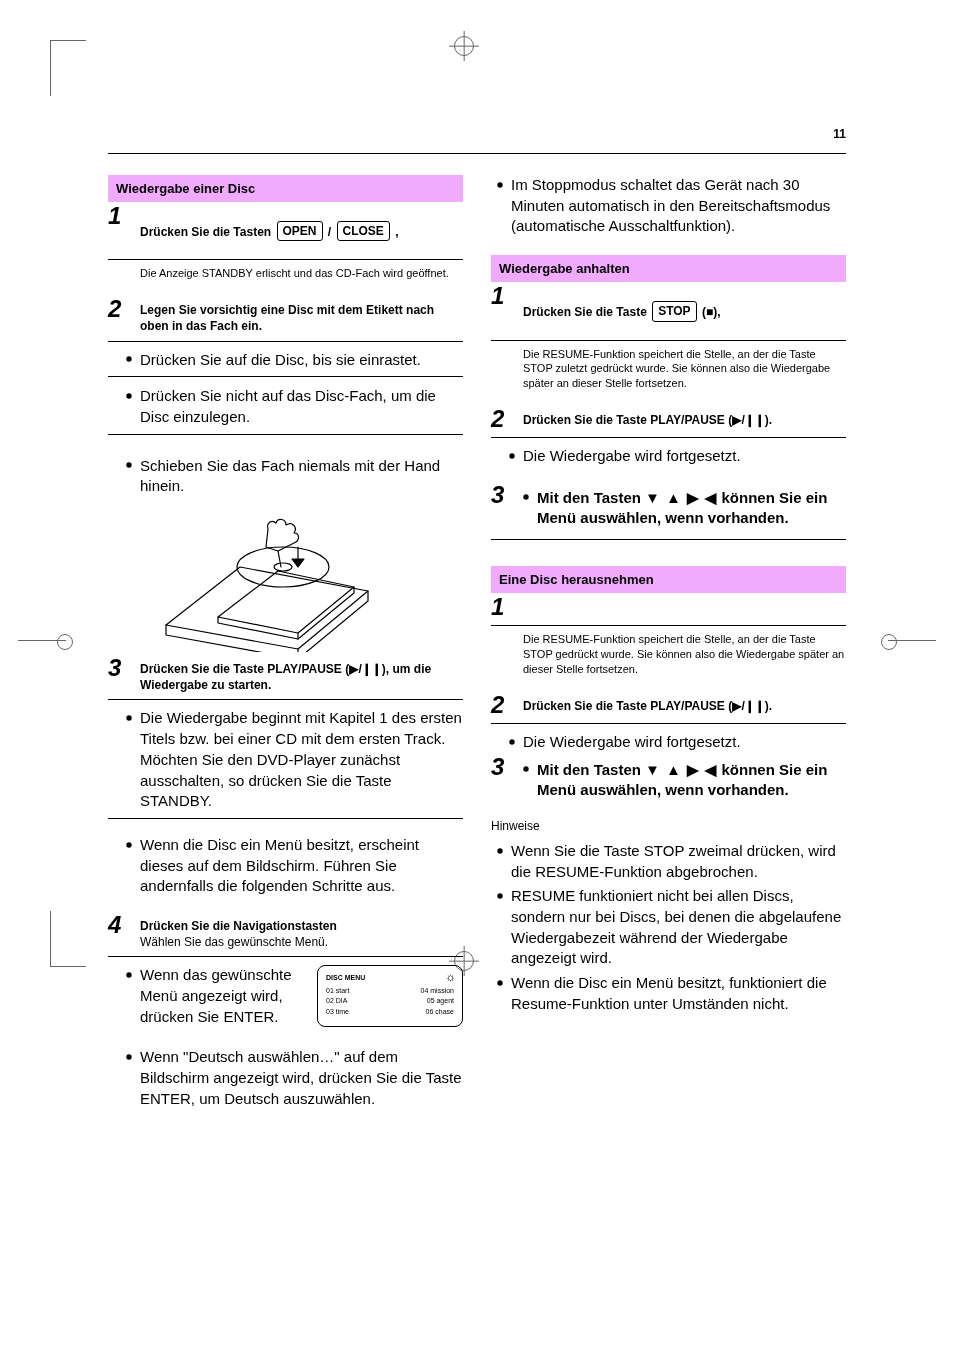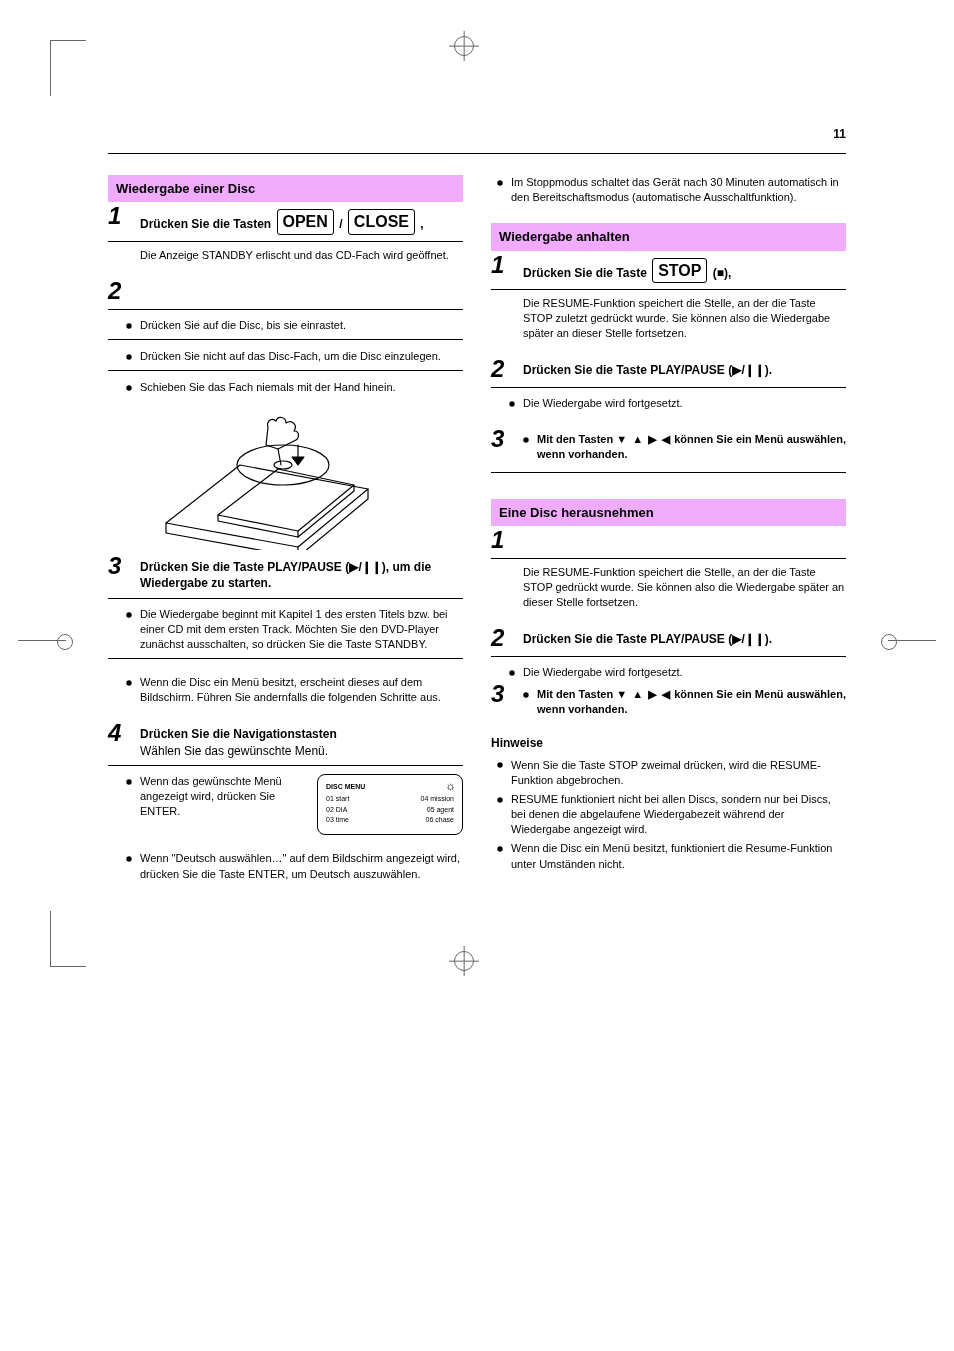--- a/index.html
+++ b/index.html
@@ -119,53 +119,53 @@
       flex: 1 1 auto;
       padding-top: 3px;
     }
     .btn-inline {
       display: inline-block;
       border: 1px solid #000;
       border-radius: 3px;
       font-weight: bold;
       font-family: Arial, Helvetica, sans-serif;
       padding: 1px 5px;
-      margin: 0 2px;
-      font-size: 16px;
+      margin: 12px 2px;
+      font-size: 12px;
       vertical-align: 1px;
     }
     .step-body {
       font-size: 11px;
       line-height: 1.35;
       margin-top: 6px;
       padding-left: 32px;
     }
     ul.bullets {
       list-style: none;
       margin: 8px 0 0 0;
       padding: 0 0 0 18px;
     }
     ul.bullets > li {
       position: relative;
       padding-left: 14px;
       margin-bottom: 4px;
-      font-size: 11px;
+      font-size: 15px;
       line-height: 1.38;
     }
     ul.bullets > li::before {
       content: "";
       position: absolute;
       left: 0; top: 0.45em;
       width: 6px; height: 6px;
       background: #000;
       border-radius: 50%;
       transform: scale(0.9);
     }
     .noteblock-title {
-      font-weight: bold;
+      font-weight: normal;
       font-size: 12px;
       margin-top: 14px;
     }
     .arrows { font-family: "Arial Unicode MS", "Segoe UI Symbol", sans-serif; letter-spacing: 1px; }
 
     
     .tray-illus {
       width: 240px; height: 145px;
       margin: 10px 0 6px 40px;
       position: relative;
@@ -240,36 +240,37 @@
               <span class="btn-inline">CLOSE</span>
               <span>,</span>
             </div>
           </div>
           <div class="step-body">Die Anzeige STANDBY erlischt und das CD-Fach wird geöffnet.</div>
         </div>
 
         <div class="step">
           <div class="step-head">
             <div class="step-num">2</div>
+            <div class="step-text">Legen Sie vorsichtig eine Disc mit dem Etikett nach oben in das Fach ein.</div>
           </div>
           <ul class="bullets">
             <li>Drücken Sie auf die Disc, bis sie einrastet.</li>
           </ul>
           <div class="step-head noborder" style="margin-top:6px; border-top:1.4px solid #000; padding-top:6px;">
             <div class="step-num"></div>
             <div class="step-text"></div>
           </div>
           <ul class="bullets" style="margin-top:0;">
             <li>Drücken Sie nicht auf das Disc-Fach, um die Disc einzulegen.</li>
           </ul>
           <div class="step-head noborder" style="margin-top:6px; border-top:1.4px solid #000; padding-top:6px;">
             <div class="step-num"></div>
             <div class="step-text"></div>
           </div>
-          <ul class="bullets" style="margin-top:0;">
+          <ul class="bullets" style="margin-top:12px;">
             <li>Schieben Sie das Fach niemals mit der Hand hinein.</li>
           </ul>
 
           <div class="tray-illus">
             <svg viewBox="0 0 240 145">
               <g stroke="#000" stroke-width="1.2" fill="none" stroke-linejoin="round" stroke-linecap="round">
 
                 <path d="M18 118 L92 60 L220 84 L150 142 Z"></path>
                 <path d="M18 118 L18 128 L150 152 L150 142"></path>
                 <path d="M220 84 L220 94 L150 152"></path>

